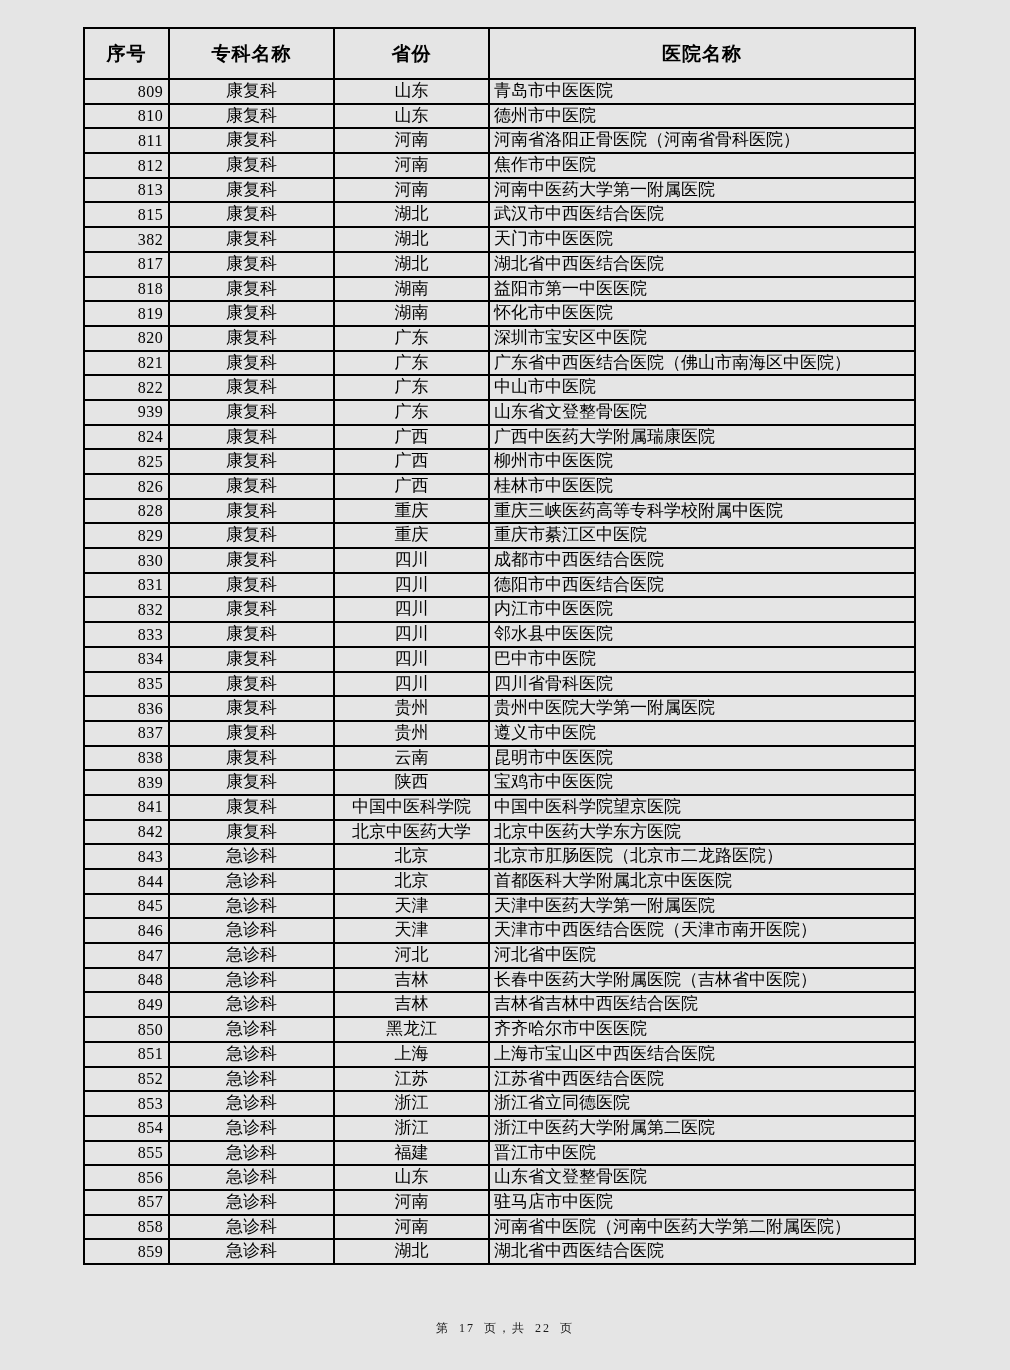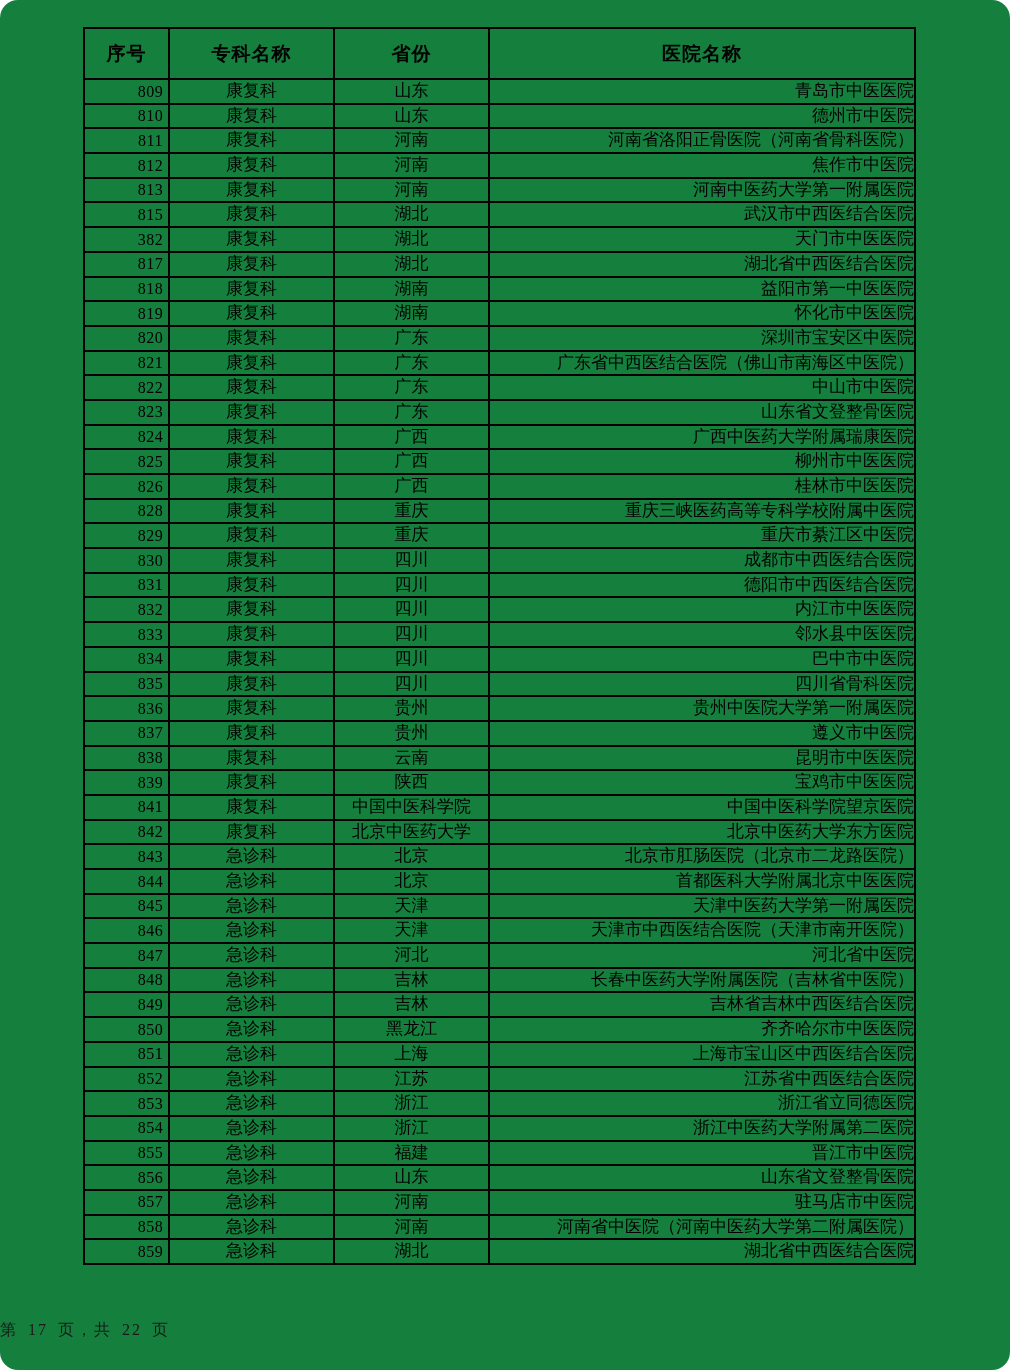--- a/index.html
+++ b/index.html
@@ -5,23 +5,22 @@
   * { margin: 0; padding: 0; box-sizing: border-box; }
   html, body {
     width: 1010px; height: 1370px;
     background: #ffffff;
     font-family: "Liberation Serif", "DejaVu Serif", serif;
     color: #000;
   }
   .page {
     position: relative;
     width: 1010px; height: 1370px;
-    background: #15803d;
+    background: #e5e5e5;
     overflow: hidden;
-    border-radius: 18px;
   }
   table.hospital-table {
     position: absolute;
     left: 83px; top: 27px;
     width: 831px; height: 1238px;
     border-collapse: collapse;
     table-layout: fixed;
   }
   table.hospital-table th,
   table.hospital-table td {
@@ -37,34 +36,34 @@
     text-align: center;
     letter-spacing: 1px;
   }
   table.hospital-table td {
     height: 23px;
     font-size: 17px;
     text-align: center;
     line-height: 1.1;
   }
   table.hospital-table td.cell-hospital {
-    text-align: right;
+    text-align: left;
     padding-left: 4px;
   }
   table.hospital-table td.cell-serial {
     font-size: 16px;
     letter-spacing: 0.5px;
     padding-left: 48px;
   }
   .page-footer {
     position: absolute;
     left: 0; top: 1320px;
     width: 100%;
-    text-align: left;
-    font-size: 16px;
+    text-align: center;
+    font-size: 12px;
     letter-spacing: 2px;
     word-spacing: 4px;
     color: #1a1a1a;
   }
 </style>
 </head>
 <body>
 
 <div class="page">
 
@@ -156,21 +155,21 @@
           <td class="cell-province">广东</td>
           <td class="cell-hospital">广东省中西医结合医院（佛山市南海区中医院）</td>
         </tr>
         <tr>
           <td class="cell-serial">822</td>
           <td class="cell-specialty">康复科</td>
           <td class="cell-province">广东</td>
           <td class="cell-hospital">中山市中医院</td>
         </tr>
         <tr>
-          <td class="cell-serial">823</td>
+          <td class="cell-serial">939</td>
           <td class="cell-specialty">康复科</td>
           <td class="cell-province">广东</td>
           <td class="cell-hospital">山东省文登整骨医院</td>
         </tr>
         <tr>
           <td class="cell-serial">824</td>
           <td class="cell-specialty">康复科</td>
           <td class="cell-province">广西</td>
           <td class="cell-hospital">广西中医药大学附属瑞康医院</td>
         </tr>

